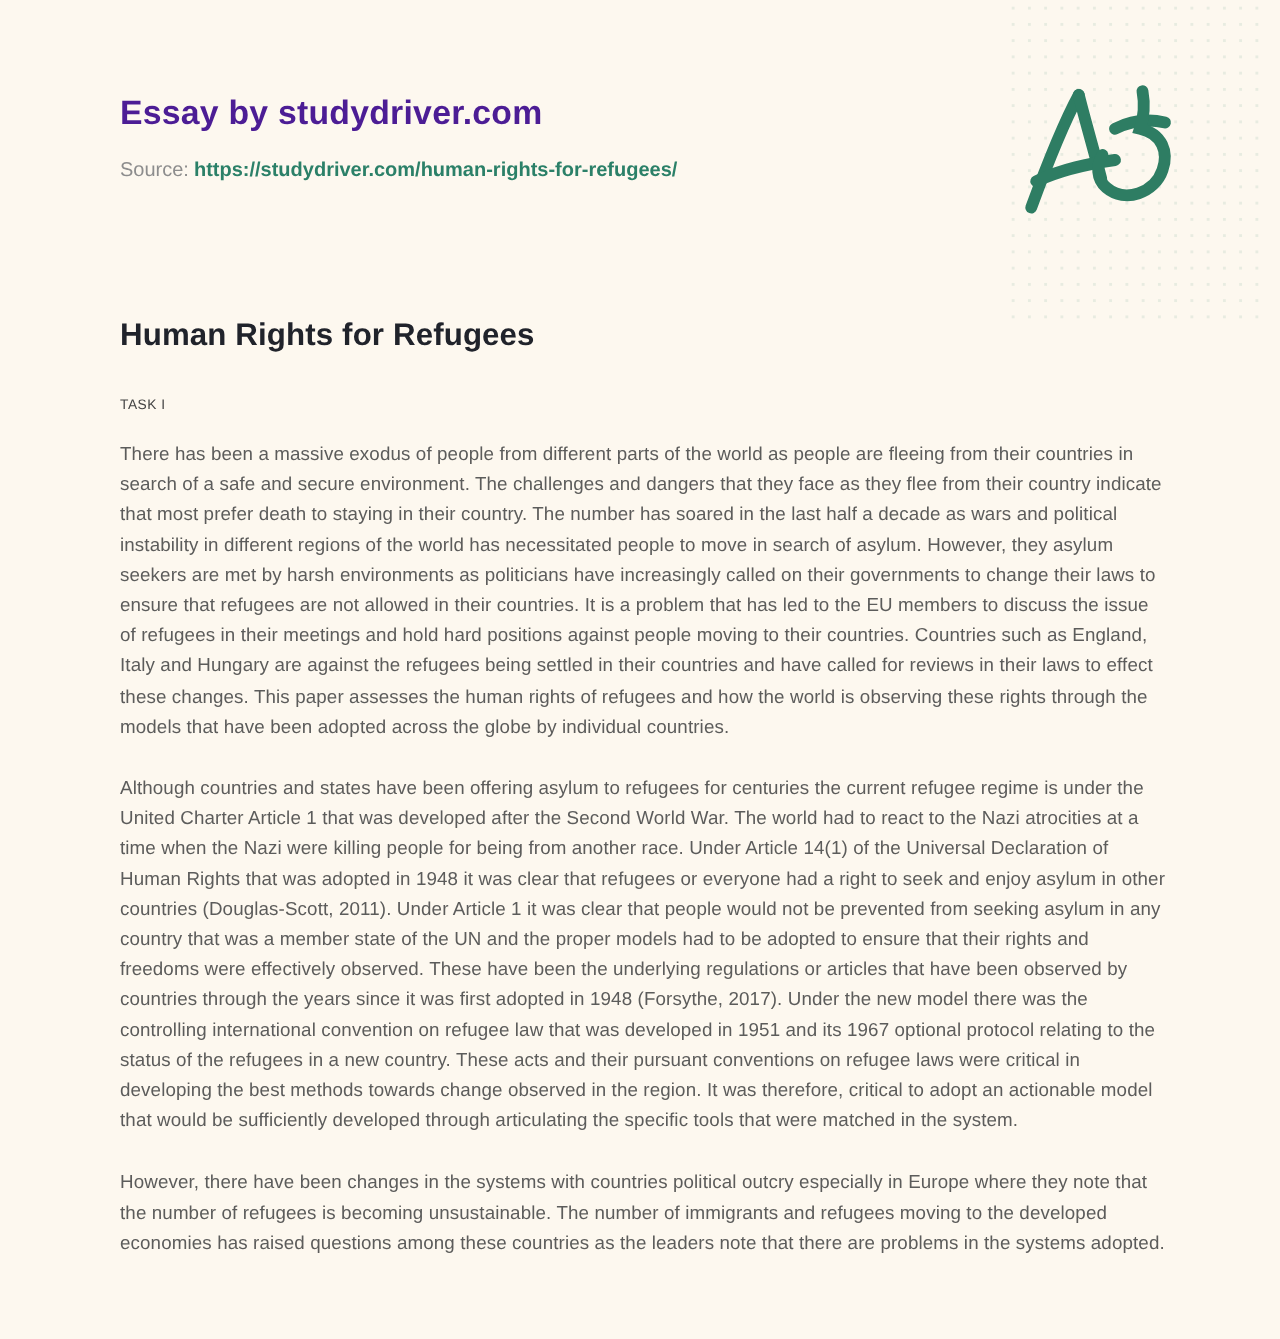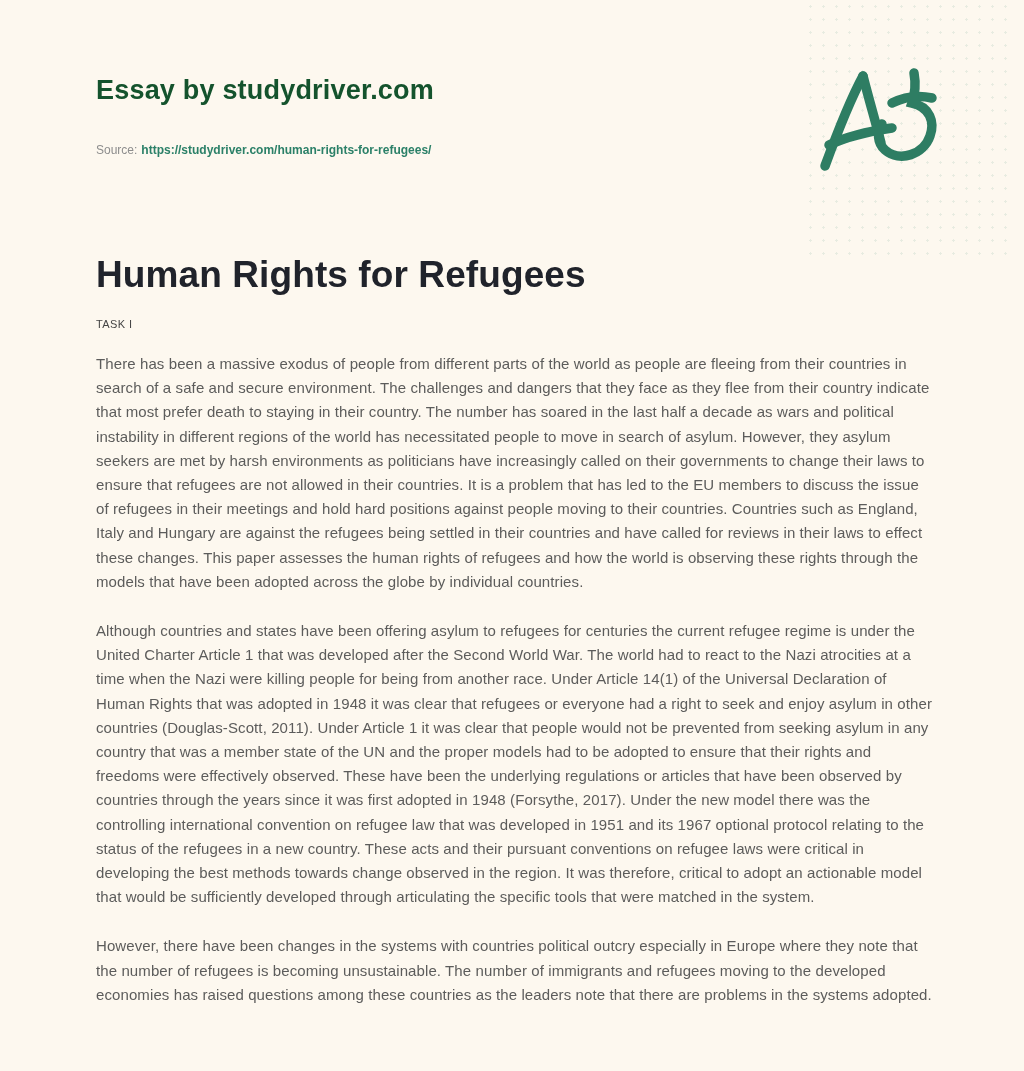--- a/index.html
+++ b/index.html
@@ -34,27 +34,27 @@
   .header {
     position: absolute;
     left: 96px;
     top: 75px;
     right: 96px;
   }
 
   .header-title {
     font-size: 27px;
     font-weight: 700;
-    color: #14532d;
+    color: #4c1d95;
     letter-spacing: 0.2px;
   }
 
   .source-line {
-    margin-top: 37px;
-    font-size: 12px;
+    margin-top: 22px;
+    font-size: 16px;
     color: #8d8d8d;
   }
 
   .source-link {
     color: #2b8068;
     font-weight: 600;
     text-decoration: none;
     margin-left: 4px;
     cursor: pointer;
   }
@@ -64,21 +64,21 @@
     top: 62px;
     right: 68px;
     width: 140px;
     height: 112px;
   }
 
   .doc-title {
     position: absolute;
     left: 96px;
     top: 254px;
-    font-size: 37px;
+    font-size: 25px;
     font-weight: 700;
     color: #20232b;
     letter-spacing: 0.1px;
   }
 
   .task-label {
     position: absolute;
     left: 96px;
     top: 318px;
     font-size: 11px;

